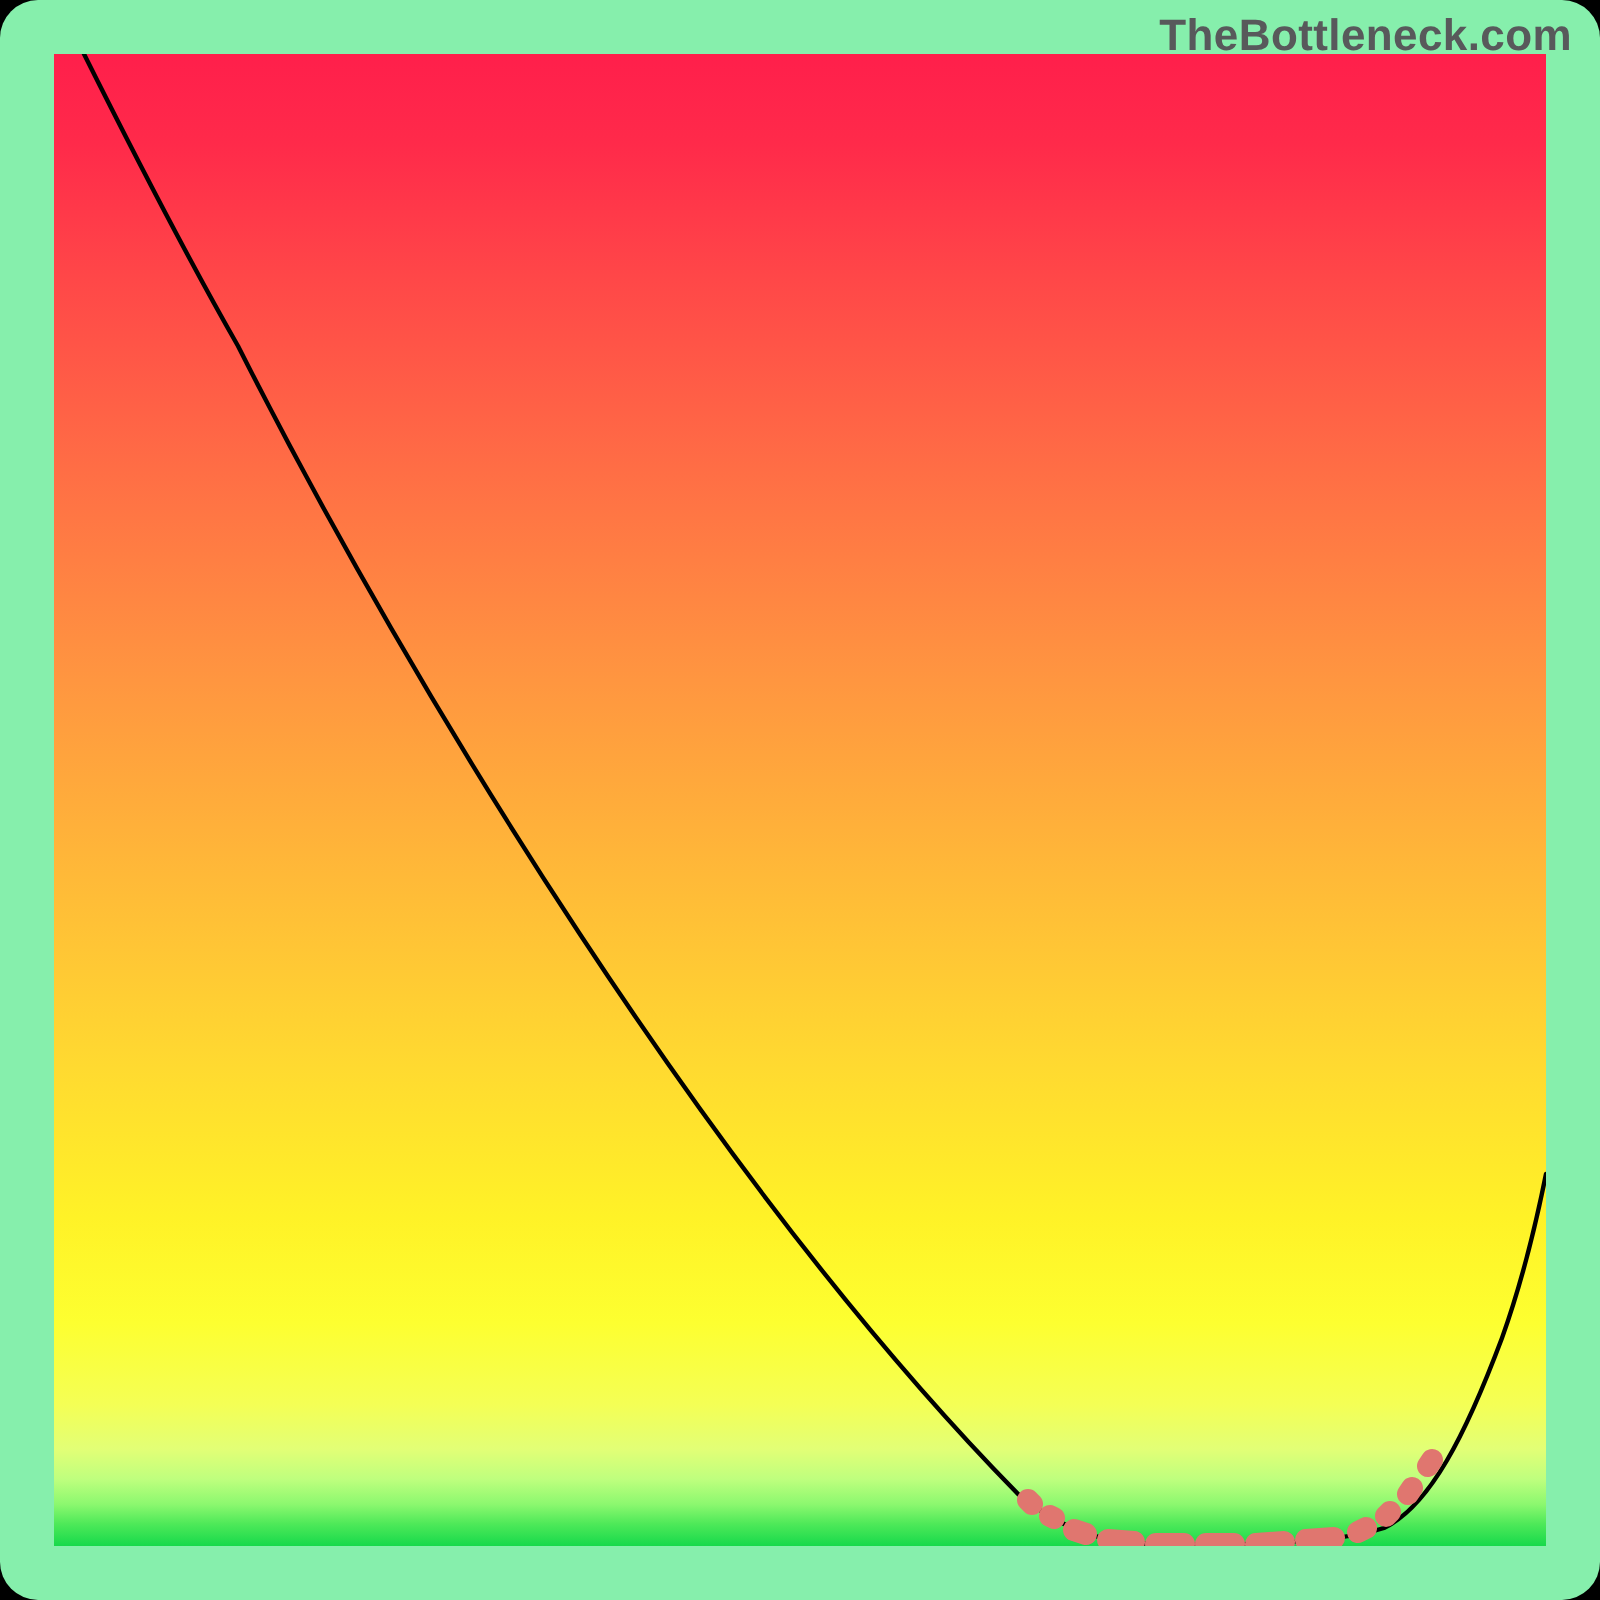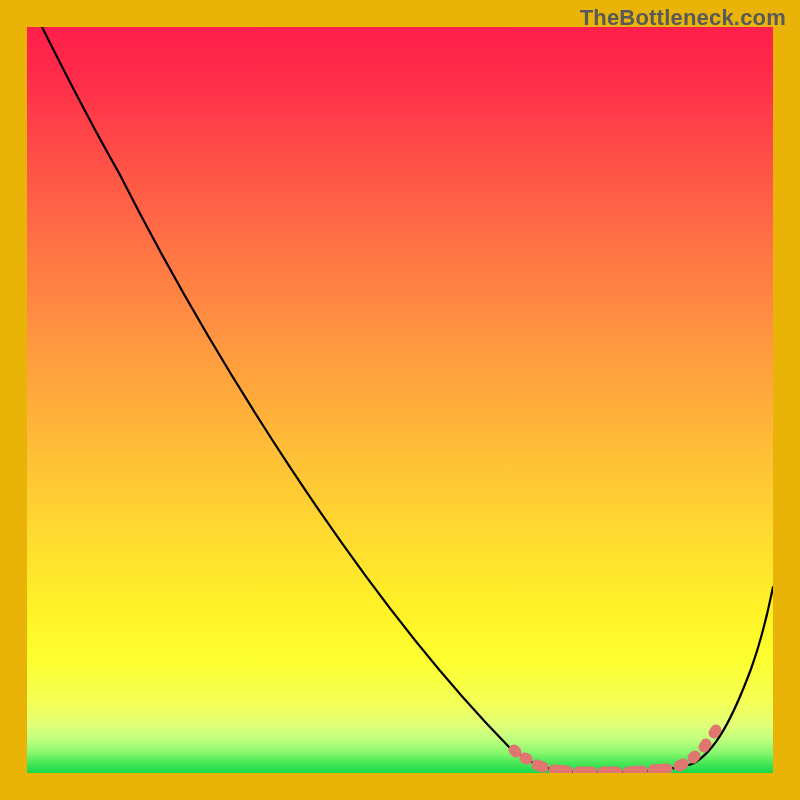--- a/index.html
+++ b/index.html
@@ -8,21 +8,22 @@
     width: 800px;
     height: 800px;
     background: #000;
     overflow: hidden;
     font-family: Arial, Helvetica, sans-serif;
   }
   .frame {
     position: relative;
     width: 800px;
     height: 800px;
-    background: #eab308;
+    background: #86efac;
+    border-radius: 19px;
   }
   .attribution {
     position: absolute;
     top: 5px;
     right: 14px;
     color: #58595b;
     font-size: 22px;
     font-weight: 600;
     letter-spacing: 0.2px;
     z-index: 10;

